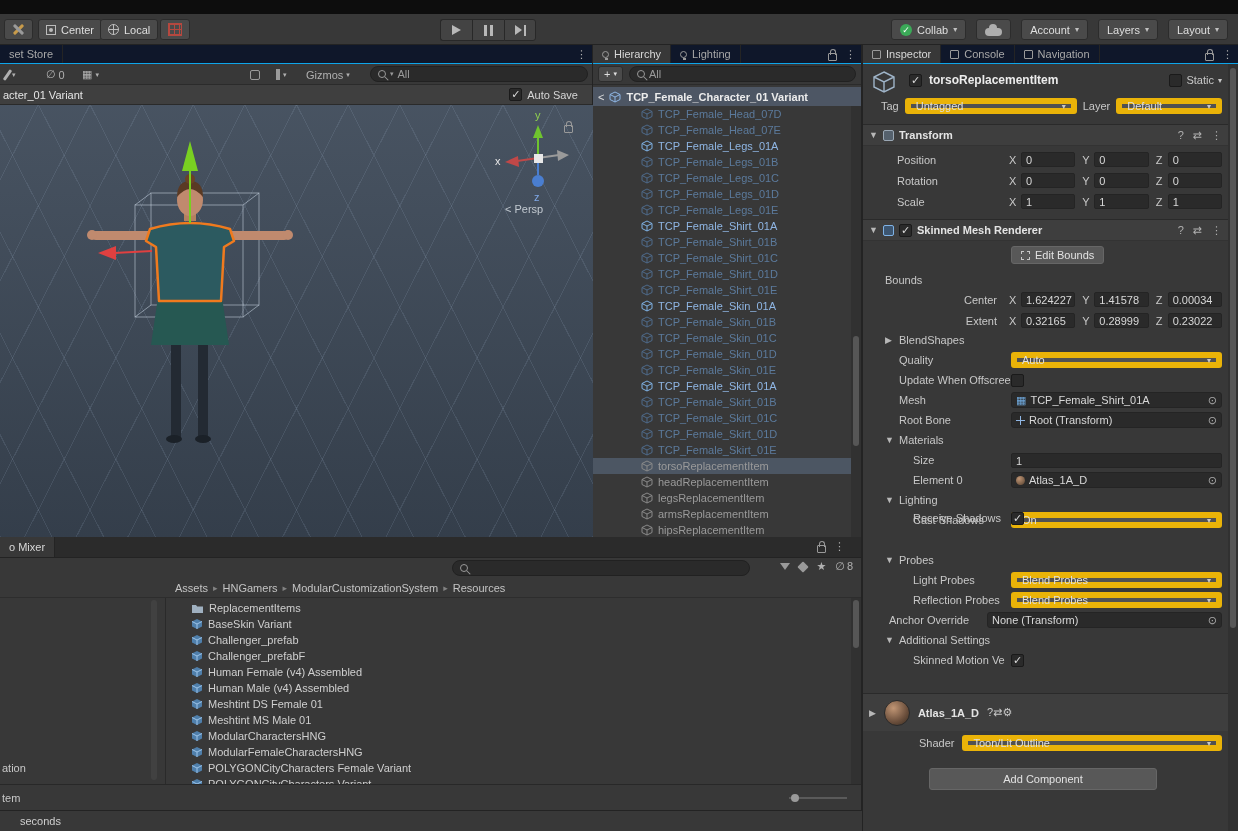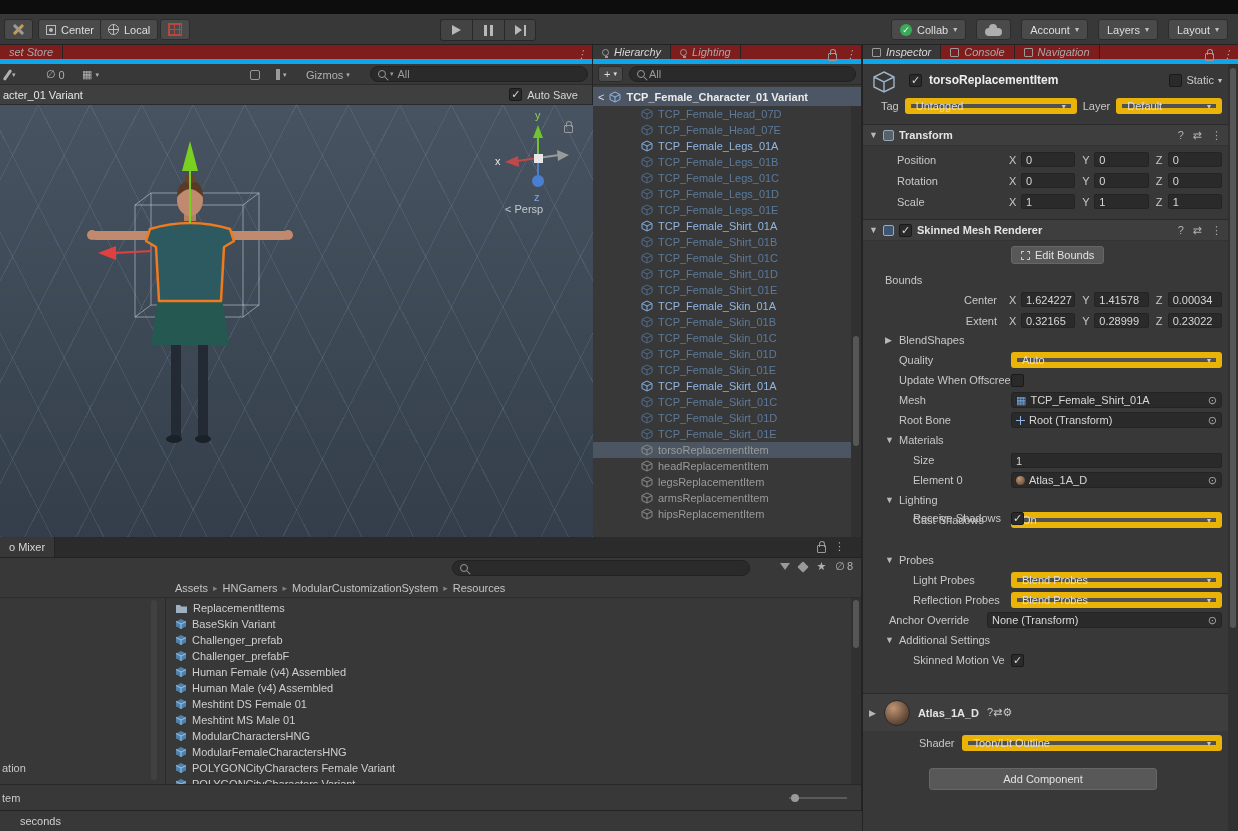--- a/index.html
+++ b/index.html
@@ -40,21 +40,21 @@
   .i-step{display:flex;align-items:center;gap:2px;}
   .i-step i{display:block;width:2px;height:11px;background:#b8b8b8;}
   #tb-right{position:absolute;right:10px;top:5px;display:flex;gap:10px;align-items:center;}
   .tb-dd{display:flex;align-items:center;gap:5px;height:21px;background:#4a4a4a;border:1px solid #2c2c2c;border-radius:3px;padding:0 8px;color:#dfdfdf;}
   .tb-dd .arr{font-size:8px;color:#c0c0c0;}
   .collab-check{width:12px;height:12px;background:#3baa58;border-radius:50%;color:#fff;font-size:9px;line-height:12px;text-align:center;}
   .cloud{position:relative;width:17px;height:8px;background:#aeaeae;border-radius:8px;margin-top:4px;}
   .cloud::before{content:'';position:absolute;left:4px;top:-4px;width:8px;height:8px;background:#aeaeae;border-radius:50%;}
 
   
-  .tabstrip{position:absolute;left:0;top:0;right:0;height:19px;background:#7f1d1d;border-bottom:5px solid #0ea5e9;display:flex;align-items:stretch;font-style:italic;}
+  .tabstrip{position:absolute;left:0;top:0;right:0;height:19px;background:#0f172a;border-bottom:1px solid #0ea5e9;display:flex;align-items:stretch;}
   .tab{display:flex;align-items:center;gap:5px;padding:0 9px;color:#a8a8a8;border-right:1px solid #242424;}
   .tab.active{background:#383838;color:#d8d8d8;}
   .strip-right{position:absolute;right:3px;top:0;height:19px;display:flex;align-items:center;gap:6px;color:#afafaf;}
   .strip-menu{color:#afafaf;font-size:11px;padding:0 2px;}
   .lockicon{width:9px;height:8px;position:relative;border:1px solid #999;border-radius:1px;margin-top:4px;}
   .lockicon::before{content:'';position:absolute;top:-5px;left:1px;width:4px;height:5px;border:1px solid #999;border-bottom:none;border-radius:3px 3px 0 0;}
   .magnifier{position:relative;width:8px;height:8px;border:1px solid #999;border-radius:50%;flex:none;}
   .magnifier::after{content:'';position:absolute;width:5px;height:1px;background:#999;transform:rotate(45deg);right:-4px;bottom:-2px;}
   .searchpill{display:flex;align-items:center;gap:4px;background:#2a2a2a;border:1px solid #212121;border-radius:8px;height:16px;padding:0 7px;color:#9a9a9a;}
   .searchpill .caret{font-size:7px;color:#9a9a9a;}
@@ -117,21 +117,21 @@
   .pr-icons{position:absolute;right:8px;top:2px;display:flex;align-items:center;gap:9px;color:#b0b0b0;}
   .icon-funnel{width:0;height:0;border-left:5px solid transparent;border-right:5px solid transparent;border-top:7px solid #9a9a9a;}
   .icon-tag{width:8px;height:8px;background:#9a9a9a;transform:rotate(45deg);border-radius:1px;}
   #proj-breadcrumb{position:absolute;left:0;top:20px;right:0;height:20px;border-bottom:1px solid #2d2d2d;display:flex;align-items:center;padding-left:175px;color:#c4c4c4;}
   .crumb{display:flex;align-items:center;}
   .crumb .sep{color:#828282;padding:0 5px;font-size:9px;}
   .crumb:last-child .sep{display:none;}
   #proj-tree{position:absolute;left:0;top:40px;width:166px;bottom:26px;border-right:1px solid #2a2a2a;}
   #proj-tree .treescroll{position:absolute;right:8px;top:2px;width:6px;bottom:4px;background:#414141;border-radius:3px;}
   #proj-list{position:absolute;left:167px;top:42px;right:10px;bottom:26px;overflow:hidden;}
-  .p-item{display:flex;align-items:center;height:16px;gap:5px;padding-left:8px;color:#cfcfcf;}
+  .p-item{display:flex;align-items:center;height:16px;gap:5px;padding-left:24px;color:#cfcfcf;}
   .p-item .pi-folder{display:none;flex:none;}
   .p-item.is-folder .pi-folder{display:flex;}
   .p-item .pi-cube{display:flex;flex:none;color:#6fa8dc;}
   #proj-bottom{position:absolute;left:0;bottom:0;right:0;height:26px;border-top:1px solid #282828;background:#383838;}
   .zoom-track{position:absolute;right:14px;bottom:11px;width:58px;height:2px;background:#5a5a5a;}
   .zoom-knob{position:absolute;right:62px;bottom:8px;width:8px;height:8px;border-radius:50%;background:#9a9a9a;}
   .selpath{position:absolute;left:2px;bottom:6px;color:#c8c8c8;}
 
   
   #inspector{position:absolute;left:862px;top:45px;width:376px;height:786px;background:#383838;border-left:1px solid #232323;}
@@ -528,20 +528,28 @@
             </svg>
           </span>
           <span class="h-label">TCP_Female_Skirt_01A</span>
         </div>
         <div class="h-item c-dim">
           <span class="h-cube">
             <svg width="12" height="12" viewBox="0 0 12 12">
               <path d="M6 1 L11 3.5 V8.5 L6 11 L1 8.5 V3.5 Z M1 3.5 L6 6 L11 3.5 M6 6 V11" fill="none" stroke="currentColor"></path>
             </svg>
           </span>
+          <span class="h-label">TCP_Female_Skirt_01B</span>
+        </div>
+        <div class="h-item c-dim">
+          <span class="h-cube">
+            <svg width="12" height="12" viewBox="0 0 12 12">
+              <path d="M6 1 L11 3.5 V8.5 L6 11 L1 8.5 V3.5 Z M1 3.5 L6 6 L11 3.5 M6 6 V11" fill="none" stroke="currentColor"></path>
+            </svg>
+          </span>
           <span class="h-label">TCP_Female_Skirt_01C</span>
         </div>
         <div class="h-item c-dim">
           <span class="h-cube">
             <svg width="12" height="12" viewBox="0 0 12 12">
               <path d="M6 1 L11 3.5 V8.5 L6 11 L1 8.5 V3.5 Z M1 3.5 L6 6 L11 3.5 M6 6 V11" fill="none" stroke="currentColor"></path>
             </svg>
           </span>
           <span class="h-label">TCP_Female_Skirt_01D</span>
         </div>

